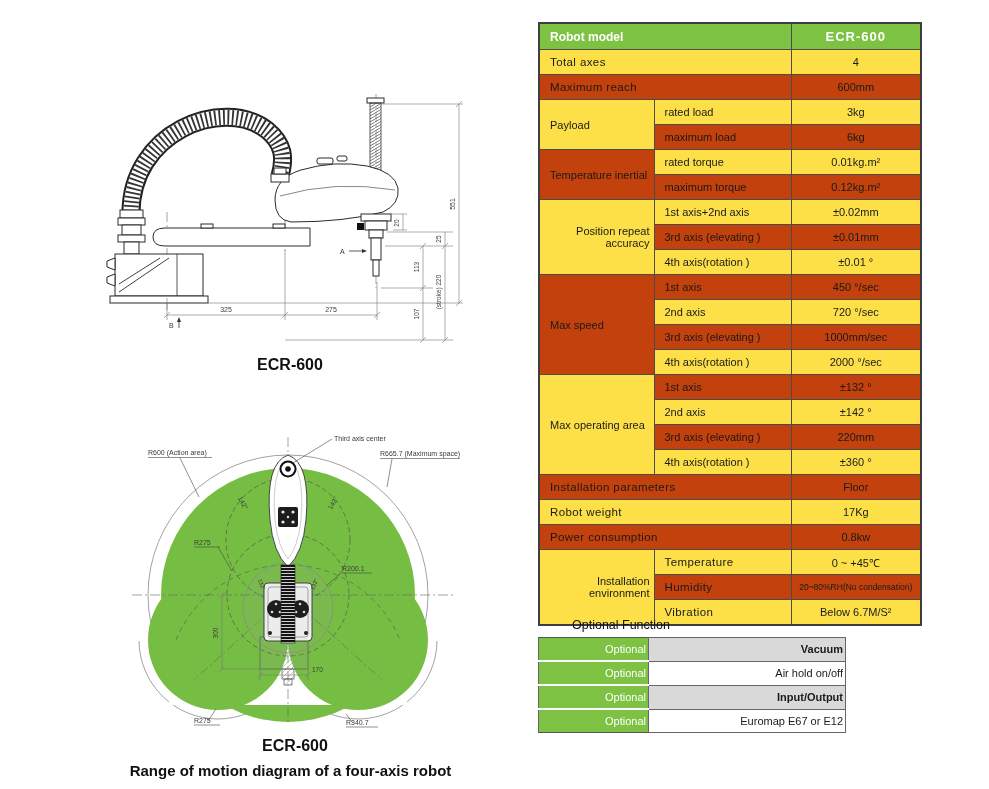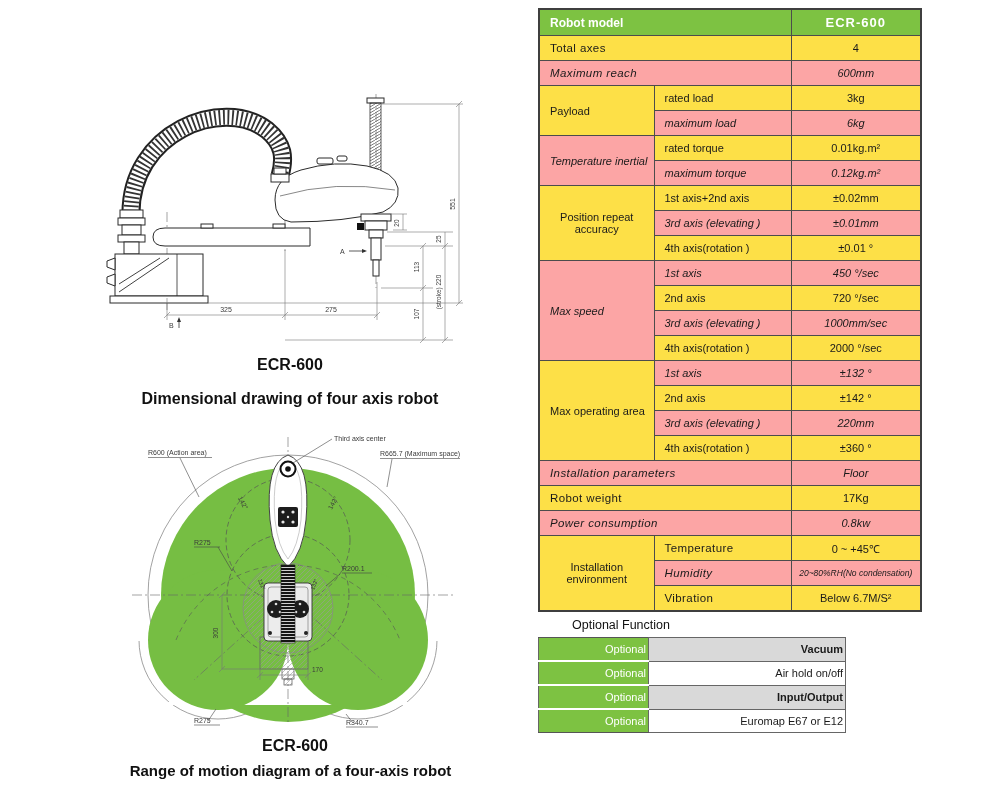--- a/index.html
+++ b/index.html
@@ -9,26 +9,26 @@
   .figsvg{position:absolute;}
   #fig1svg{left:105px;top:92px;width:365px;height:260px;}
   #fig2svg{left:110px;top:425px;width:380px;height:315px;}
   .figtitle{position:absolute;text-align:center;font-weight:bold;color:#111;}
   #fig1-title{left:90px;top:356px;width:400px;font-size:16px;}
   #fig1-cap{left:60px;top:390px;width:460px;font-size:16px;}
   #fig2-title{left:95px;top:737px;width:400px;font-size:16px;}
   #fig2-cap{left:58px;top:762px;width:465px;font-size:15px;}
   
   table{border-collapse:collapse;table-layout:fixed;}
-  .spec{position:absolute;left:538px;top:8px;width:382px;font-size:11px;color:#1a1a1a;
+  .spec{position:absolute;left:538px;top:22px;width:382px;font-size:11px;color:#1a1a1a;
         border:2px solid #3f3f3f;}
   .spec td{border:1px solid #4c4c4c;height:24px;padding:0 2px 0 10px;background:#fde047;overflow:hidden;}
   .spec td.v{text-align:center;padding:0 2px;}
-  .spec td.c{text-align:center;padding:0 4px;}
-  .spec td.g{background:#fca5a5;font-style:italic;}
+  .spec td.c{text-align:right;padding:0 4px;}
+  .spec td.g{background:#c2410c;}
   .spec td.sp{letter-spacing:.4px;font-size:11.5px;}
   .spec td.small{font-size:8.5px;letter-spacing:0;}
   .spec tr.head td{background:#7DC242;color:#fff;font-weight:bold;font-size:12px;height:25px;}
   .spec tr.head td.v{font-size:13px;letter-spacing:1px;}
   
   .opt-title{position:absolute;left:540px;top:618px;font-size:12.5px;color:#111;margin-left:32px;}
   .optional{position:absolute;left:538px;top:637px;width:307px;font-size:11px;color:#1a1a1a;
             border:1.5px solid #555;}
   .optional td{border:1px solid #666;height:22px;background:#fff;text-align:right;padding:0 2px;}
   .optional td.green{background:#7DC242;color:#fff;border-top:2px solid #fff;border-bottom:2px solid #fff;}
@@ -166,21 +166,20 @@
       <line class="dim" x1="62" y1="223" x2="272" y2="223"></line>
       <line class="dim" x1="59" y1="226" x2="65" y2="220"></line>
       <line class="dim" x1="177" y1="226" x2="183" y2="220"></line>
       <line class="dim" x1="269" y1="226" x2="275" y2="220"></line>
       <text class="d" x="121" y="220" text-anchor="middle">325</text>
       <text class="d" x="226" y="220" text-anchor="middle">275</text>
     </g>
   </svg>
 
   <div class="figtitle" id="fig1-title">ECR-600</div>
-  <div class="figtitle" id="fig1-cap">Dimensional drawing of four axis robot</div>
 
   <svg id="fig2svg" class="figsvg" viewBox="0 0 380 315">
     <defs>
       <pattern id="hatch2" width="5" height="5" patternUnits="userSpaceOnUse">
         <path d="M0,5 L5,0" stroke="#9b9b9b" stroke-width="0.6"></path>
       </pattern>
       <pattern id="ribs2" width="14" height="3" patternUnits="userSpaceOnUse">
         <rect width="14" height="3" fill="#141414"></rect>
         <line x1="0" y1="1.5" x2="14" y2="1.5" stroke="#cfcfcf" stroke-width="1"></line>
       </pattern>

